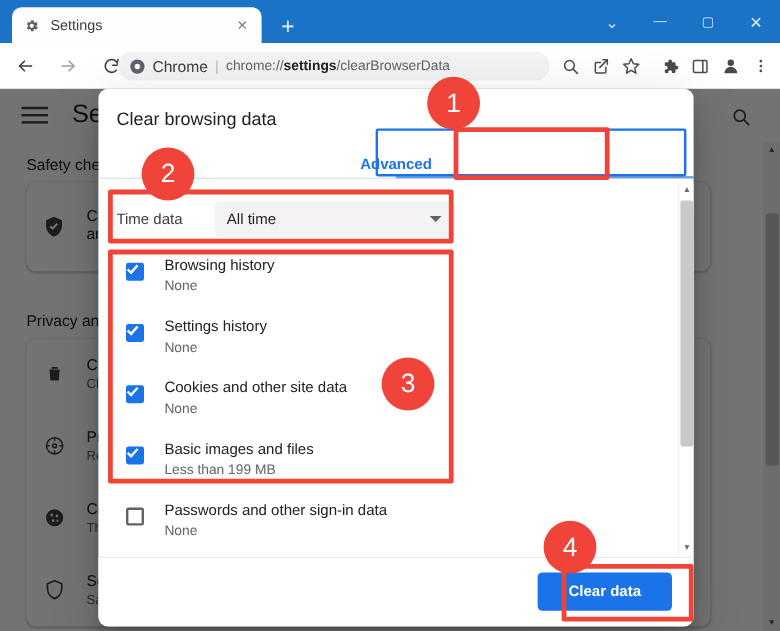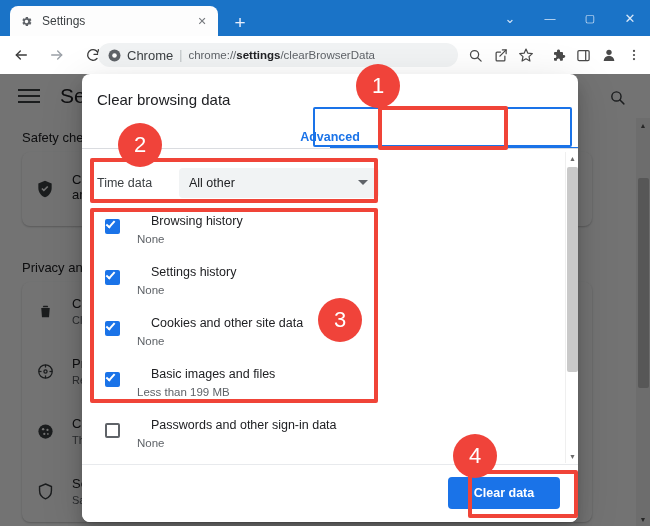--- a/index.html
+++ b/index.html
@@ -136,21 +136,21 @@
   .list { position: absolute; left: 0; top: 134px; width: 484px; height: 255px;
     overflow: hidden; }
   .item { position: absolute; left: 0; width: 484px; height: 50px; }
   .cb { position: absolute; left: 23px; top: 11px; width: 15px; height: 15px;
     border-radius: 2px; }
   .cb.on { background: #1a73e8; }
   .cb.off { border: 2px solid #5f6368; background: #fff; }
   .cb .tick { position: absolute; left: 3px; top: 0px; width: 5px; height: 9px;
     border: solid #fff; border-width: 0 2px 2px 0; transform: rotate(42deg); }
   .item-t { position: absolute; left: 55px; top: 6px; font-size: 12.5px;
-    color: #202124; margin-left: 14px; }
+    color: #202124; }
   .item-s { position: absolute; left: 55px; top: 25px; font-size: 11.5px;
     color: #5f6368; text-align: right; }
 
   .dlg-sb { position: absolute; right: 0; top: 78px; width: 13px; height: 311px;
     background: #fff; border-left: 1px solid #efefef; }
   .dlg-sb-thumb { position: absolute; left: 1px; top: 15px; width: 11px;
     height: 205px; background: #c9c9c9; border-radius: 2px; }
   .dlg-sb-arr { position: absolute; left: 0; width: 13px; height: 13px;
     display: flex; align-items: center; justify-content: center;
     font-size: 7px; color: #6b6b6b; }
@@ -366,21 +366,21 @@
     <div class="tabstrip">
       <div class="dtab active">Advanced</div>
     </div>
     <div class="tab-underline"></div>
     <div class="tabstrip-border"></div>
     <div class="tab-focus-ring"></div>
 
     <div class="timerow">
       <span class="timelabel">Time data</span>
       <div class="select">
-        <span class="select-val">All other</span>
+        <span class="select-val">All time</span>
         <span class="select-caret"></span>
       </div>
     </div>
 
     <div class="list">
       <div class="item" style="top:0;">
         <span class="cb on">
             <i class="tick"></i>
           </span>
         <span class="item-t">Browsing history</span>

